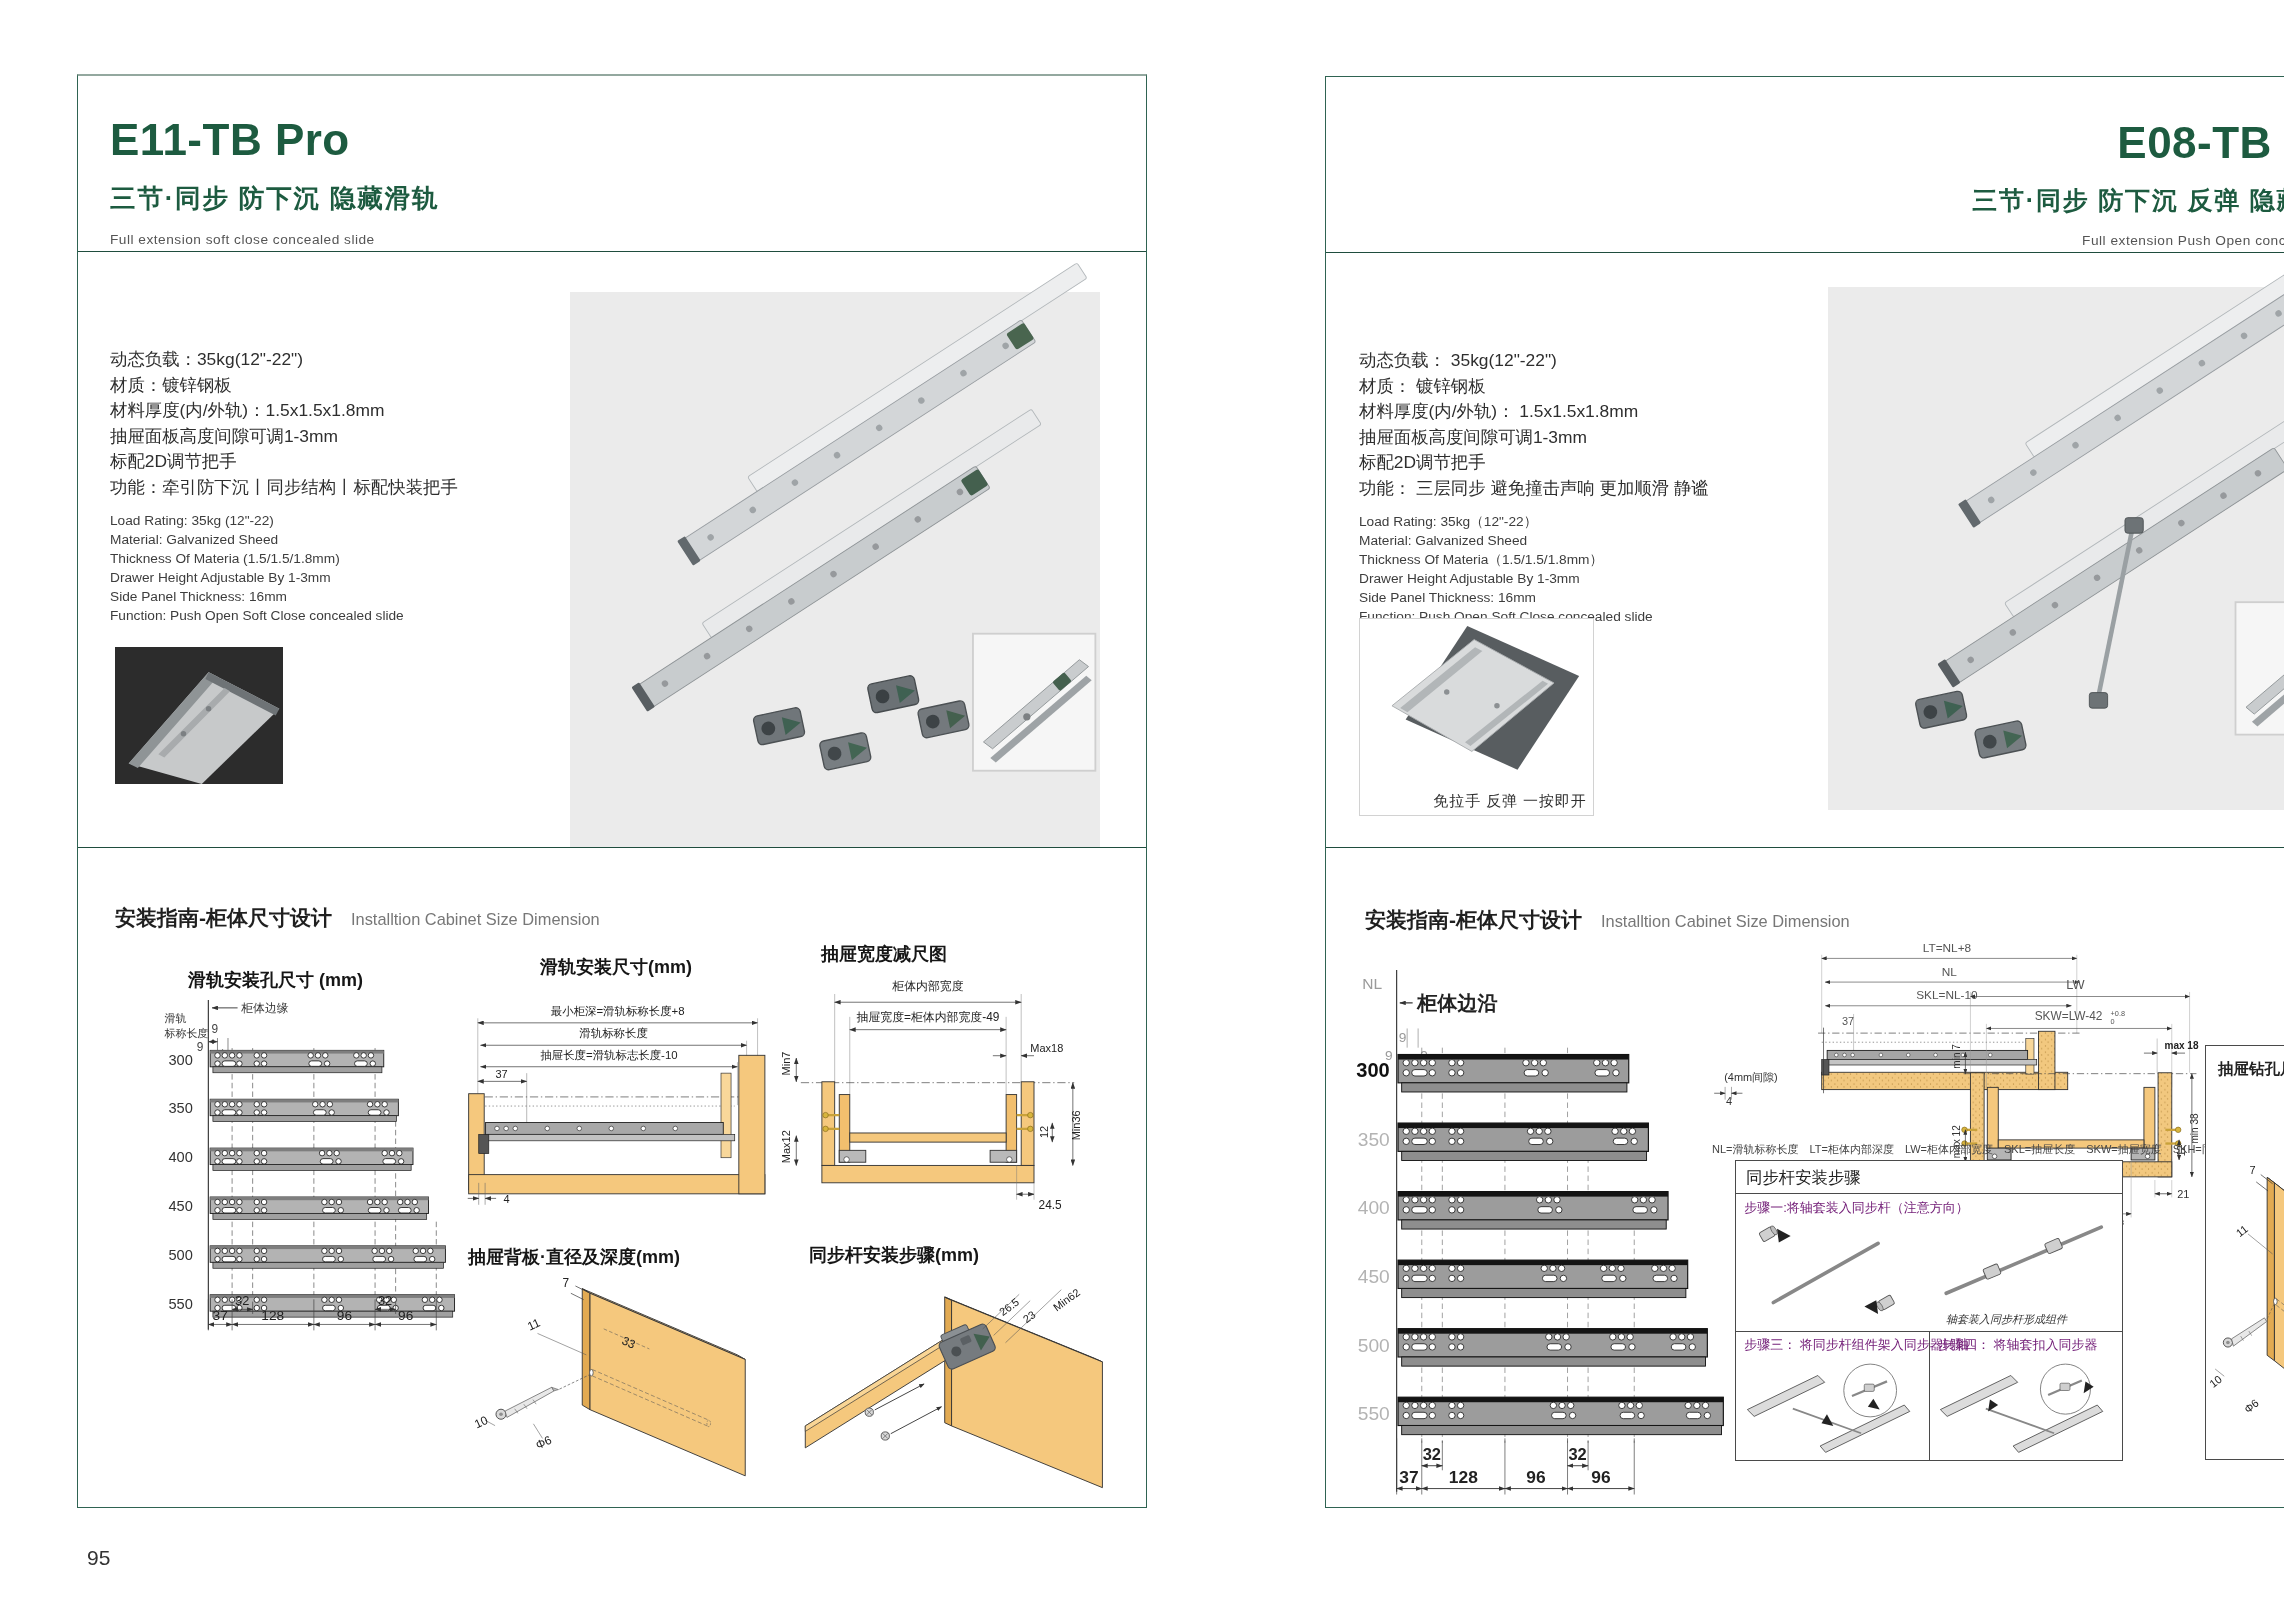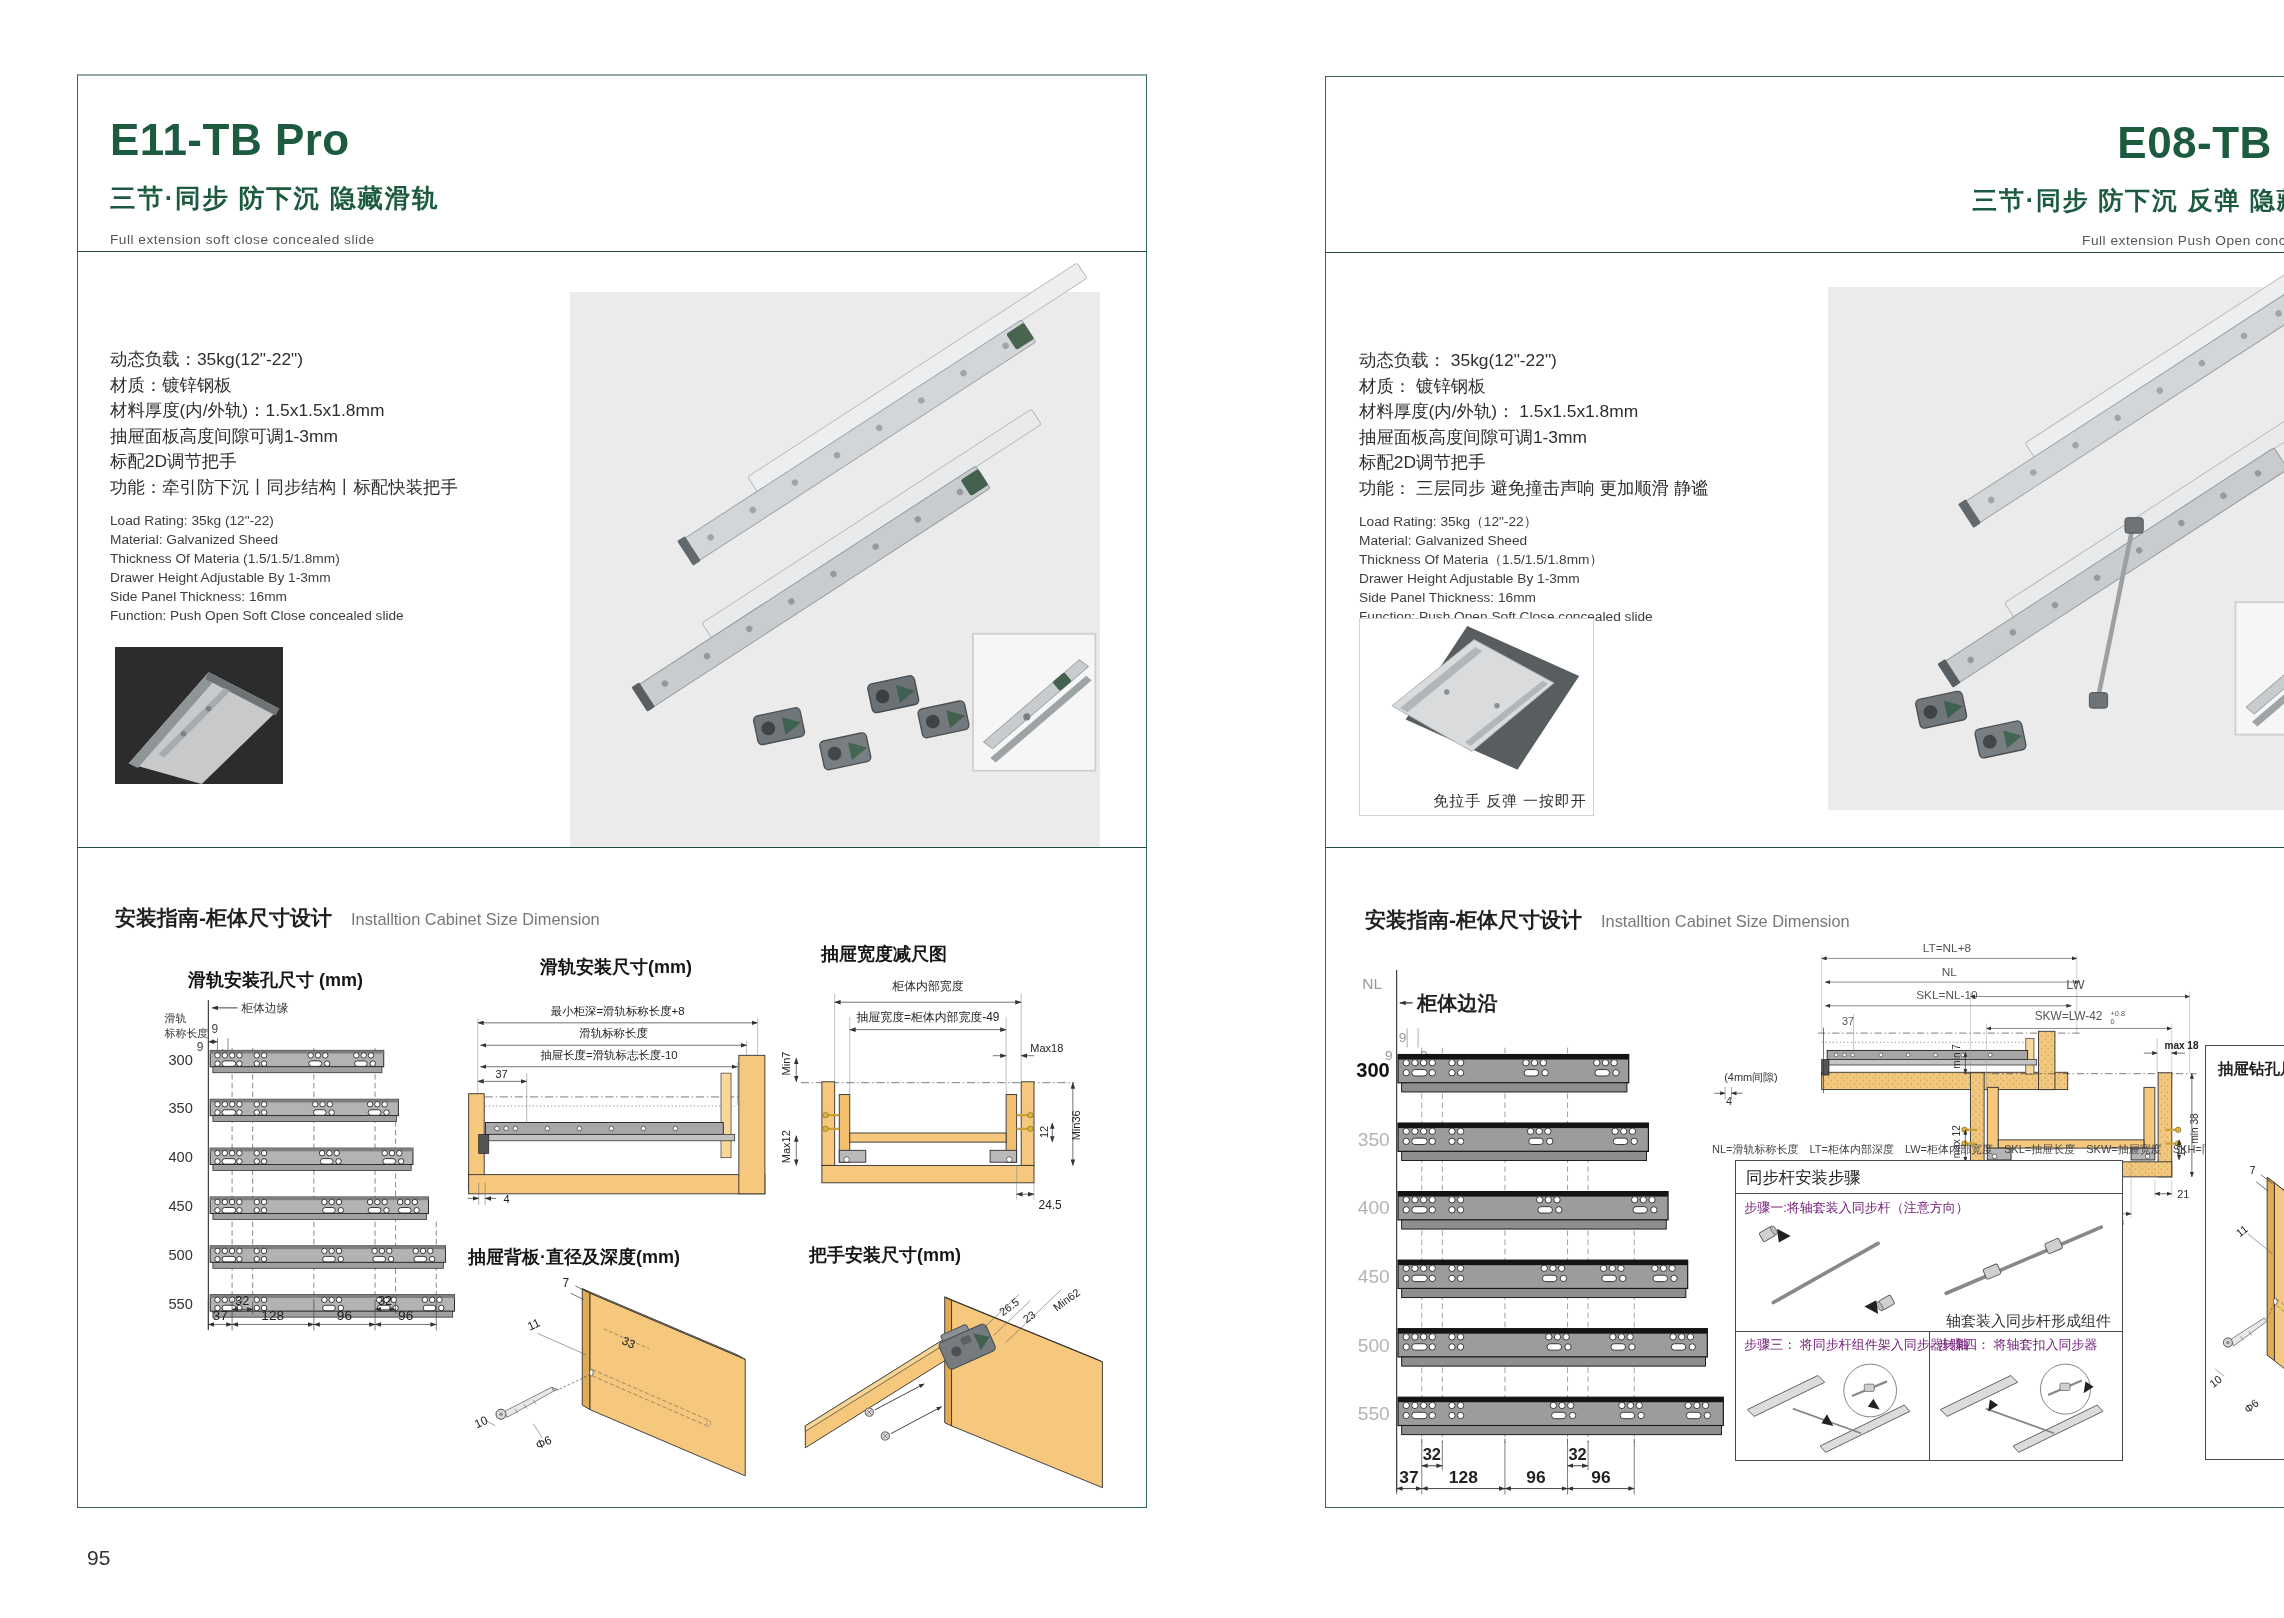--- a/index.html
+++ b/index.html
@@ -21,21 +21,21 @@
   .subhead{font-size:18px;font-weight:bold;color:#161616;white-space:nowrap;}
   .pagenum{position:absolute;font-size:21px;color:#333;}
   .photo{position:absolute;background:#ebebeb;}
   .framed-photo{position:absolute;background:#fff;border:0.9px solid #d2d2d2;}
   .photo-caption{position:absolute;right:6.4px;bottom:3.7px;font-size:15px;color:#2f2f2f;letter-spacing:0.9px;}
   .legend-line{position:absolute;font-size:11px;color:#444;white-space:nowrap;}
   .sync-box{position:absolute;border:0.9px solid #4a4a4a;background:#fff;}
   .sync-title{position:absolute;left:10px;top:6px;font-size:16.4px;color:#222;}
   .sync-rule{position:absolute;left:0;right:0;border-top:0.9px solid #4a4a4a;}
   .sync-step{position:absolute;font-size:13px;color:#701a75;white-space:nowrap;}
-  .sync-cap{position:absolute;font-size:15px;color:#333;white-space:nowrap;}
+  .sync-cap{position:absolute;font-size:11px;color:#333;white-space:nowrap;font-style:italic;}
   .sync-vrule{position:absolute;width:0;border-left:0.9px solid #4a4a4a;}
   .drill-box{position:absolute;border:0.9px solid #4a4a4a;background:#fff;}
   .drill-title{position:absolute;left:12px;top:12.8px;font-size:15.5px;font-weight:bold;color:#222;}
   svg{position:absolute;overflow:visible;}
   svg text{font-family:"Liberation Sans",sans-serif;}
 </style>
 </head>
 <body>
 
 <div id="canvas">
@@ -144,21 +144,21 @@
     <div class="divider" style="top:771px;"></div>
 
     <div class="abs install-header" style="left:37px;top:828px;">
       <span class="cn">安装指南-柜体尺寸设计</span><span class="en">Installtion Cabinet Size Dimension</span>
     </div>
 
     <div class="abs subhead" style="left:110px;top:892px;">滑轨安装孔尺寸 (mm)</div>
     <div class="abs subhead" style="left:462px;top:879px;">滑轨安装尺寸(mm)</div>
     <div class="abs subhead" style="left:743px;top:866px;">抽屉宽度减尺图</div>
     <div class="abs subhead" style="left:390px;top:1169px;">抽屉背板·直径及深度(mm)</div>
-    <div class="abs subhead" style="left:731px;top:1167px;">把手安装尺寸(mm)</div>
+    <div class="abs subhead" style="left:731px;top:1167px;">同步杆安装步骤(mm)</div>
 
     <svg style="left:60px;top:908px;" width="370" height="352" viewBox="0 0 810 770">
       <defs>
         <marker id="a1" markerWidth="14" markerHeight="10" refX="13" refY="5" orient="auto-start-reverse" markerUnits="userSpaceOnUse">
             <path d="M0,0 L14,5 L0,10 Z" fill="#333"></path>
           </marker>
         <g id="hA" fill="#fff" stroke="#2b2b2b" stroke-width="2">
           <circle cx="8" cy="9" r="6"></circle>
             <circle cx="24" cy="9" r="6"></circle>
             <circle cx="40" cy="9" r="6"></circle>

